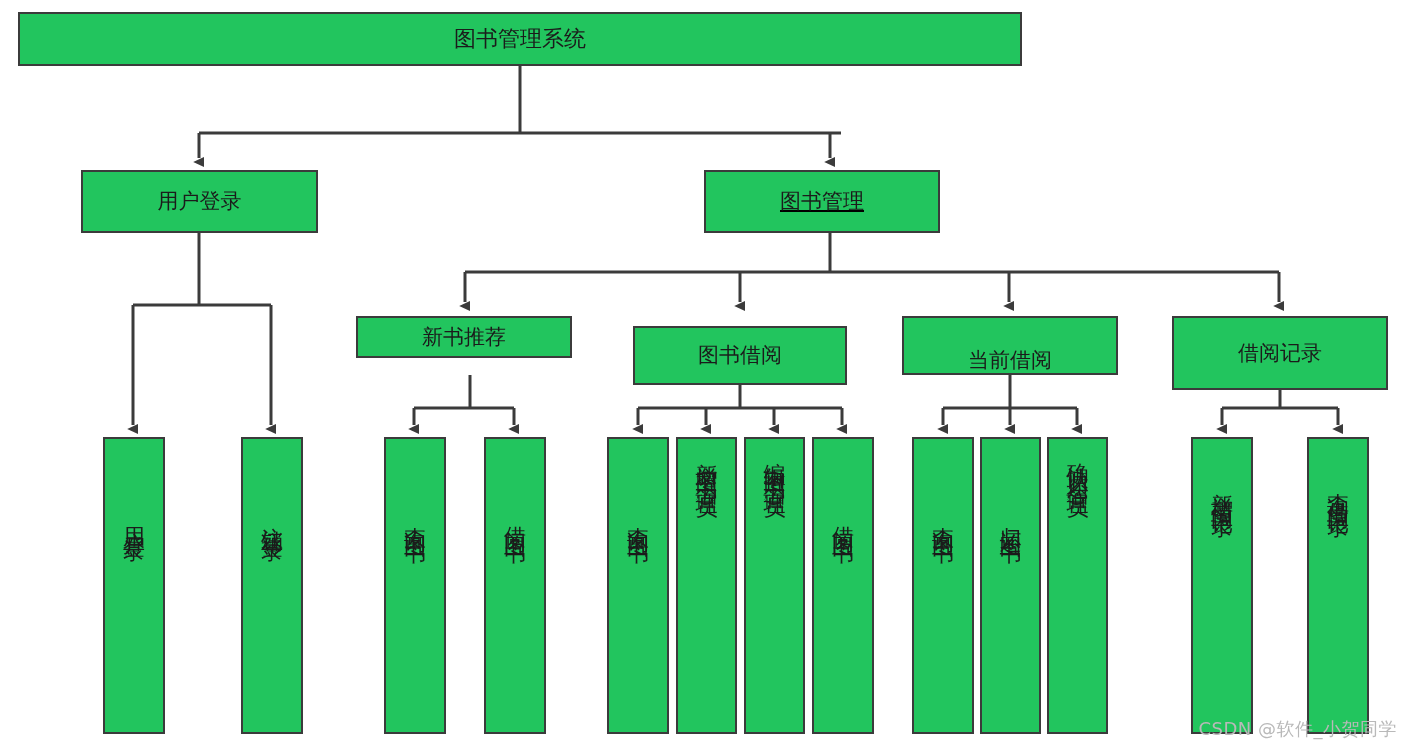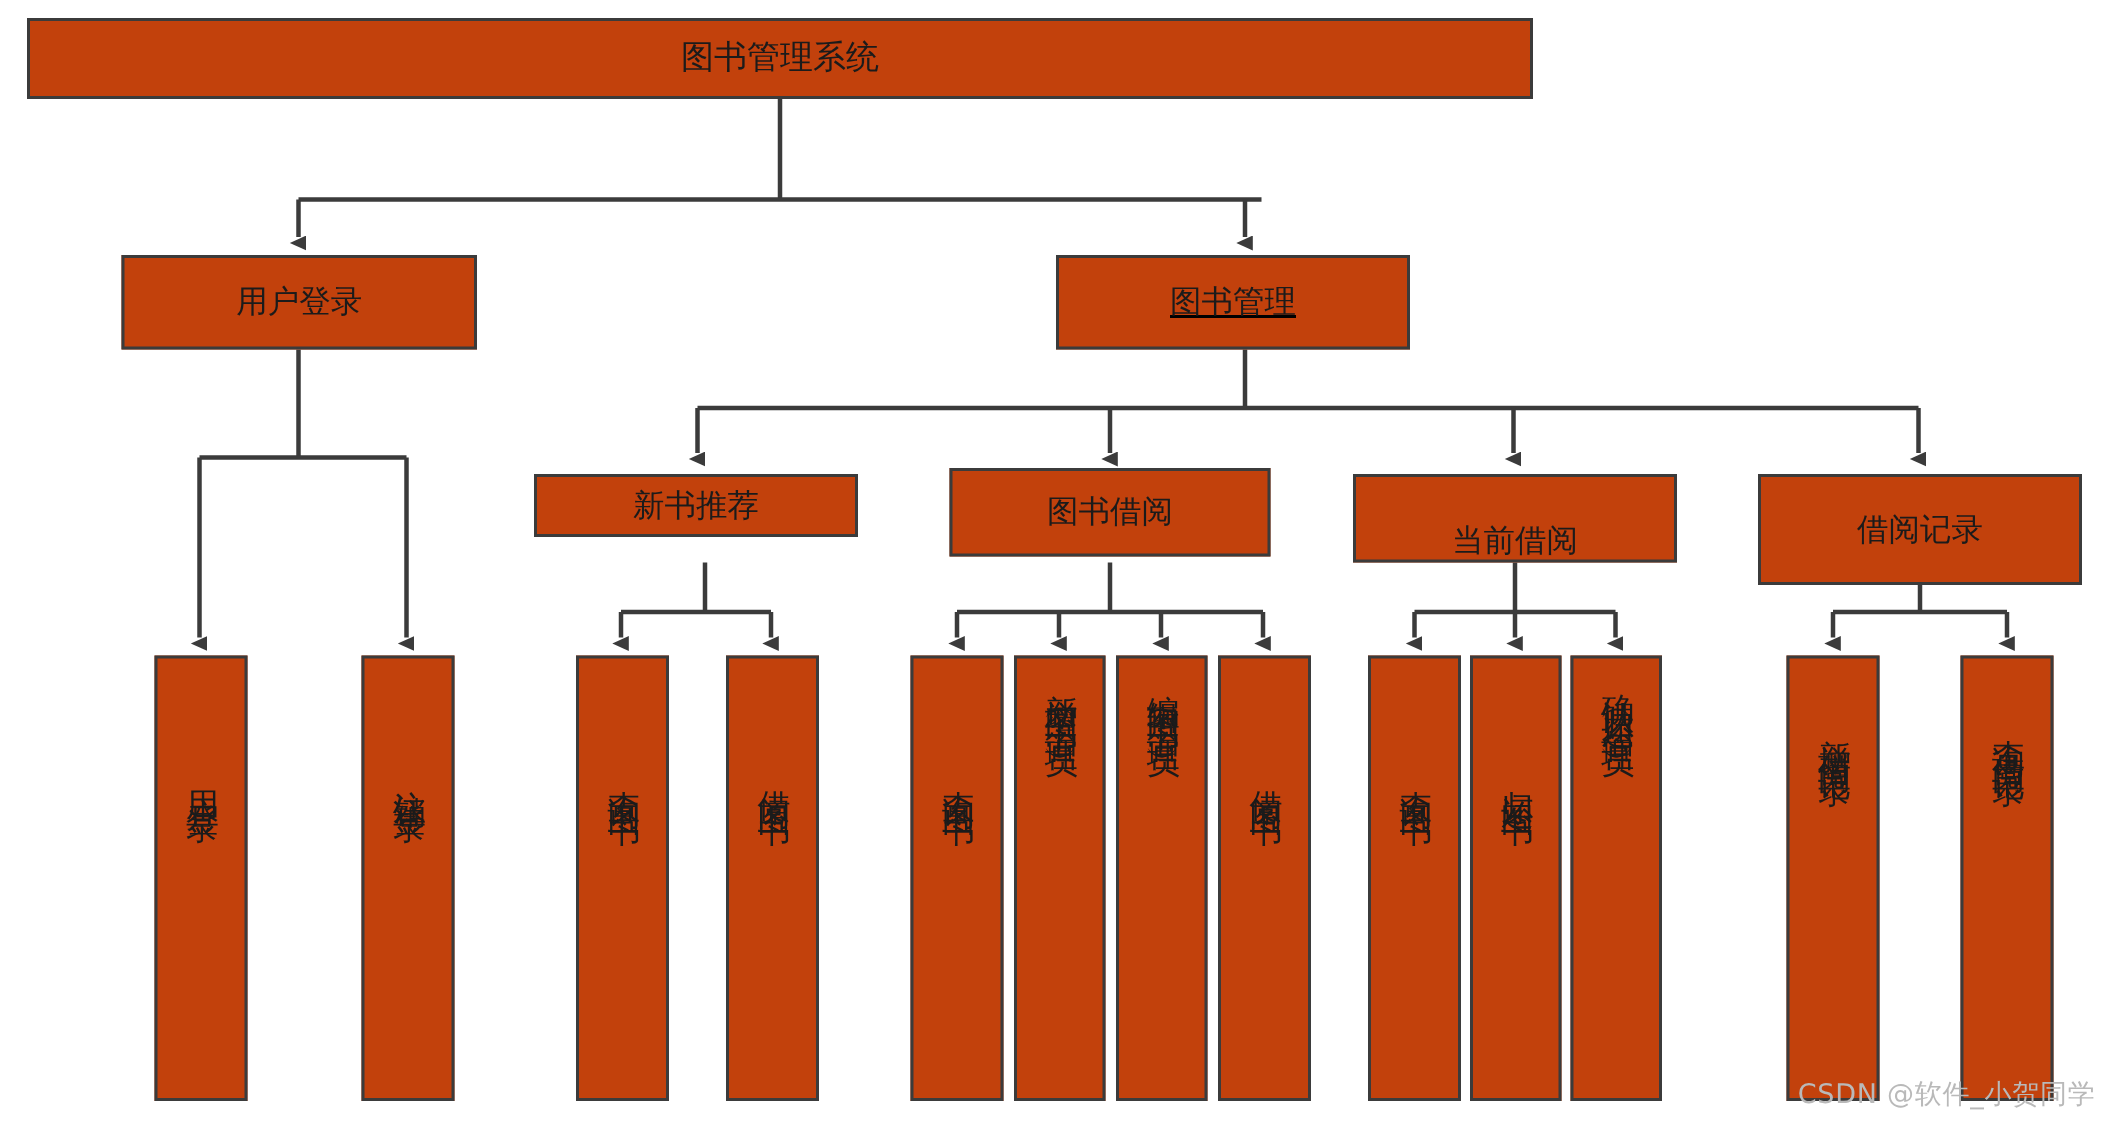--- a/index.html
+++ b/index.html
@@ -1,19 +1,19 @@
 <!DOCTYPE html>
 <html><head>
 <meta charset="utf-8">
 <style>
   html,body{margin:0;padding:0;background:#ffffff;}
   body{font-family:"DejaVu Sans","Liberation Sans",sans-serif;}
   #stage{position:relative;width:1405px;height:747px;background:#fff;overflow:hidden;}
   svg.links{position:absolute;left:0;top:0;width:1405px;height:747px;pointer-events:none;}
-  .node{position:absolute;box-sizing:border-box;background:#c2410c;
+  .node{position:absolute;box-sizing:border-box;background:#22c55e;
         border:2px solid #3b3b3b;display:flex;align-items:center;justify-content:center;}
   .node .lbl{color:#1b1b1b;text-align:center;line-height:1.18;white-space:nowrap;}
   .node.h .lbl{font-size:21px;}
   .node.root .lbl{font-size:22px;}
   .node.v{align-items:flex-start;justify-content:center;padding-top:10px;}
   .node.v .lbl{writing-mode:vertical-rl;text-orientation:upright;
                font-size:22px;letter-spacing:5px;line-height:1;white-space:nowrap;}
   .wm{position:absolute;right:8px;bottom:6px;color:#b9b9b9;font-size:18px;
       letter-spacing:.5px;white-space:nowrap;}
 </style>
@@ -79,21 +79,21 @@
   <div class="node h" style="left:81px;top:170px;width:237px;height:63px;">
     <span class="lbl">用户登录</span>
   </div>
   <div class="node h" style="left:704px;top:170px;width:236px;height:63px;text-decoration:underline;">
     <span class="lbl">图书管理</span>
   </div>
 
   <div class="node h" style="left:356px;top:316px;width:216px;height:42px;">
     <span class="lbl">新书推荐</span>
   </div>
-  <div class="node h" style="left:633px;top:312px;width:214px;height:59px;">
+  <div class="node h" style="left:633px;top:326px;width:214px;height:59px;">
     <span class="lbl">图书借阅</span>
   </div>
   <div class="node h" style="left:902px;top:316px;width:216px;height:59px;align-items:flex-end;">
     <span class="lbl">当前借阅</span>
   </div>
   <div class="node h" style="left:1172px;top:316px;width:216px;height:74px;">
     <span class="lbl">借阅记录</span>
   </div>
 
   <div class="node v" style="left:103px;top:437px;width:62px;height:297px;padding-top:70px;">

